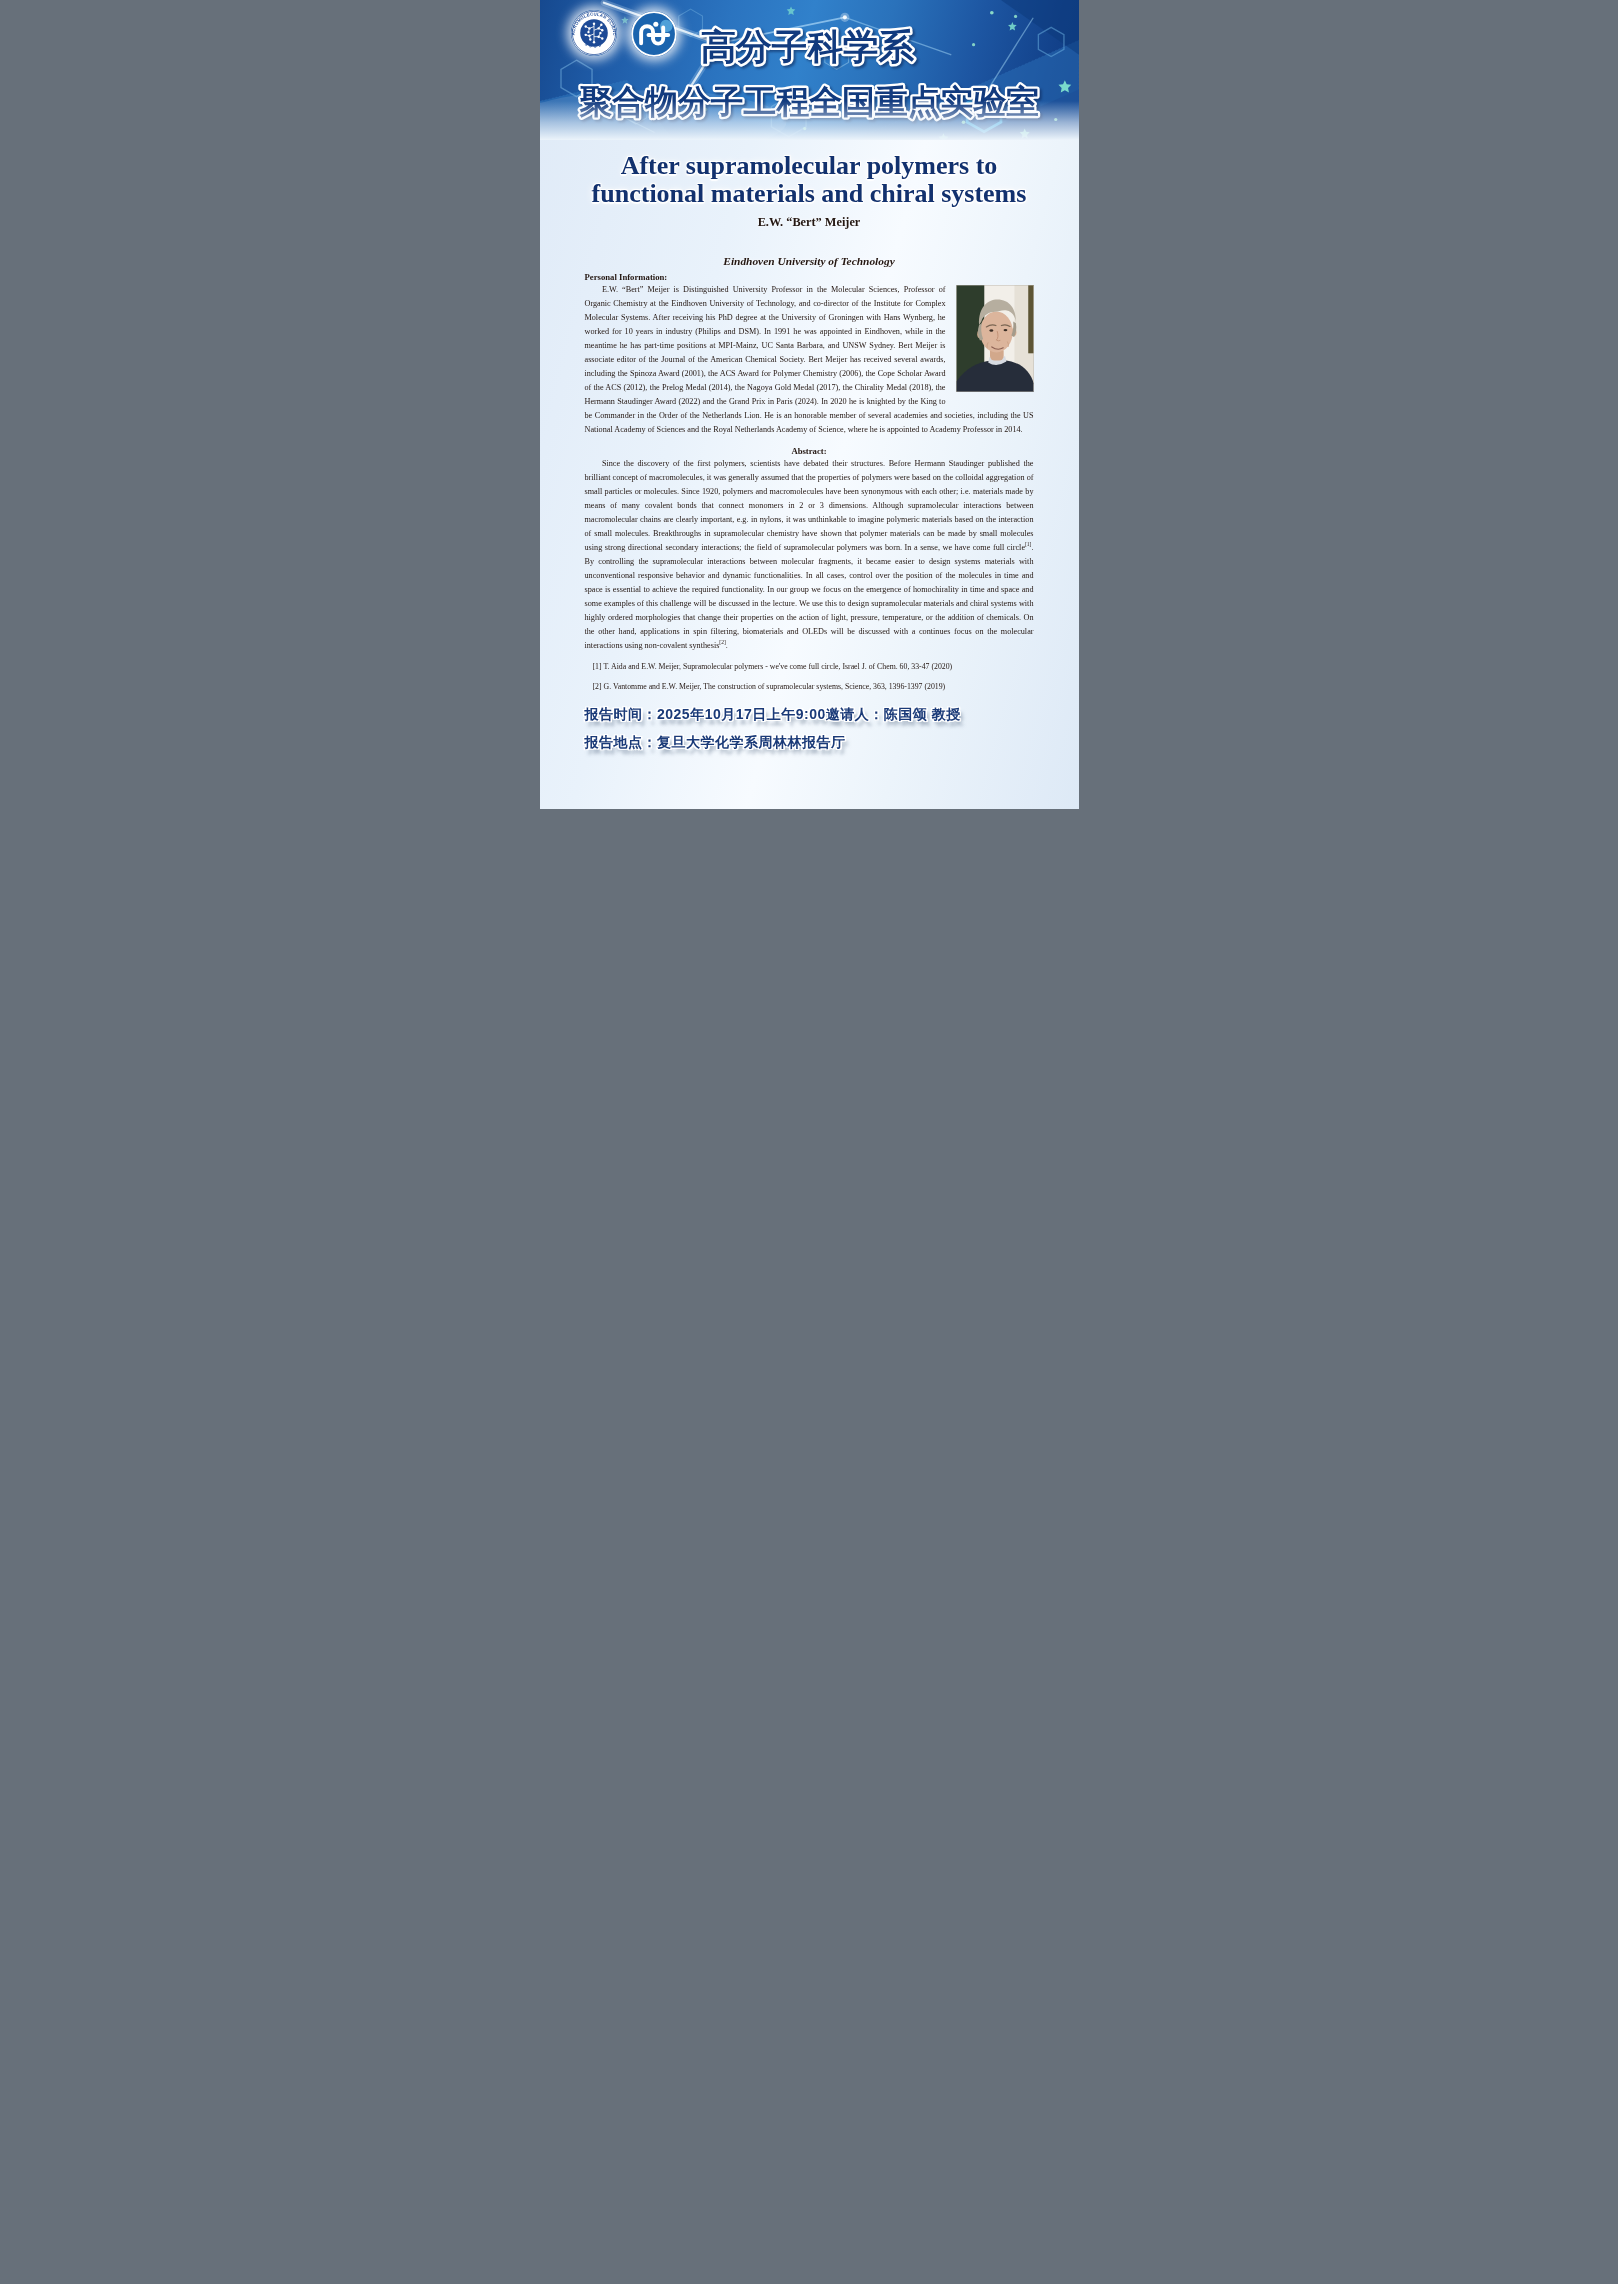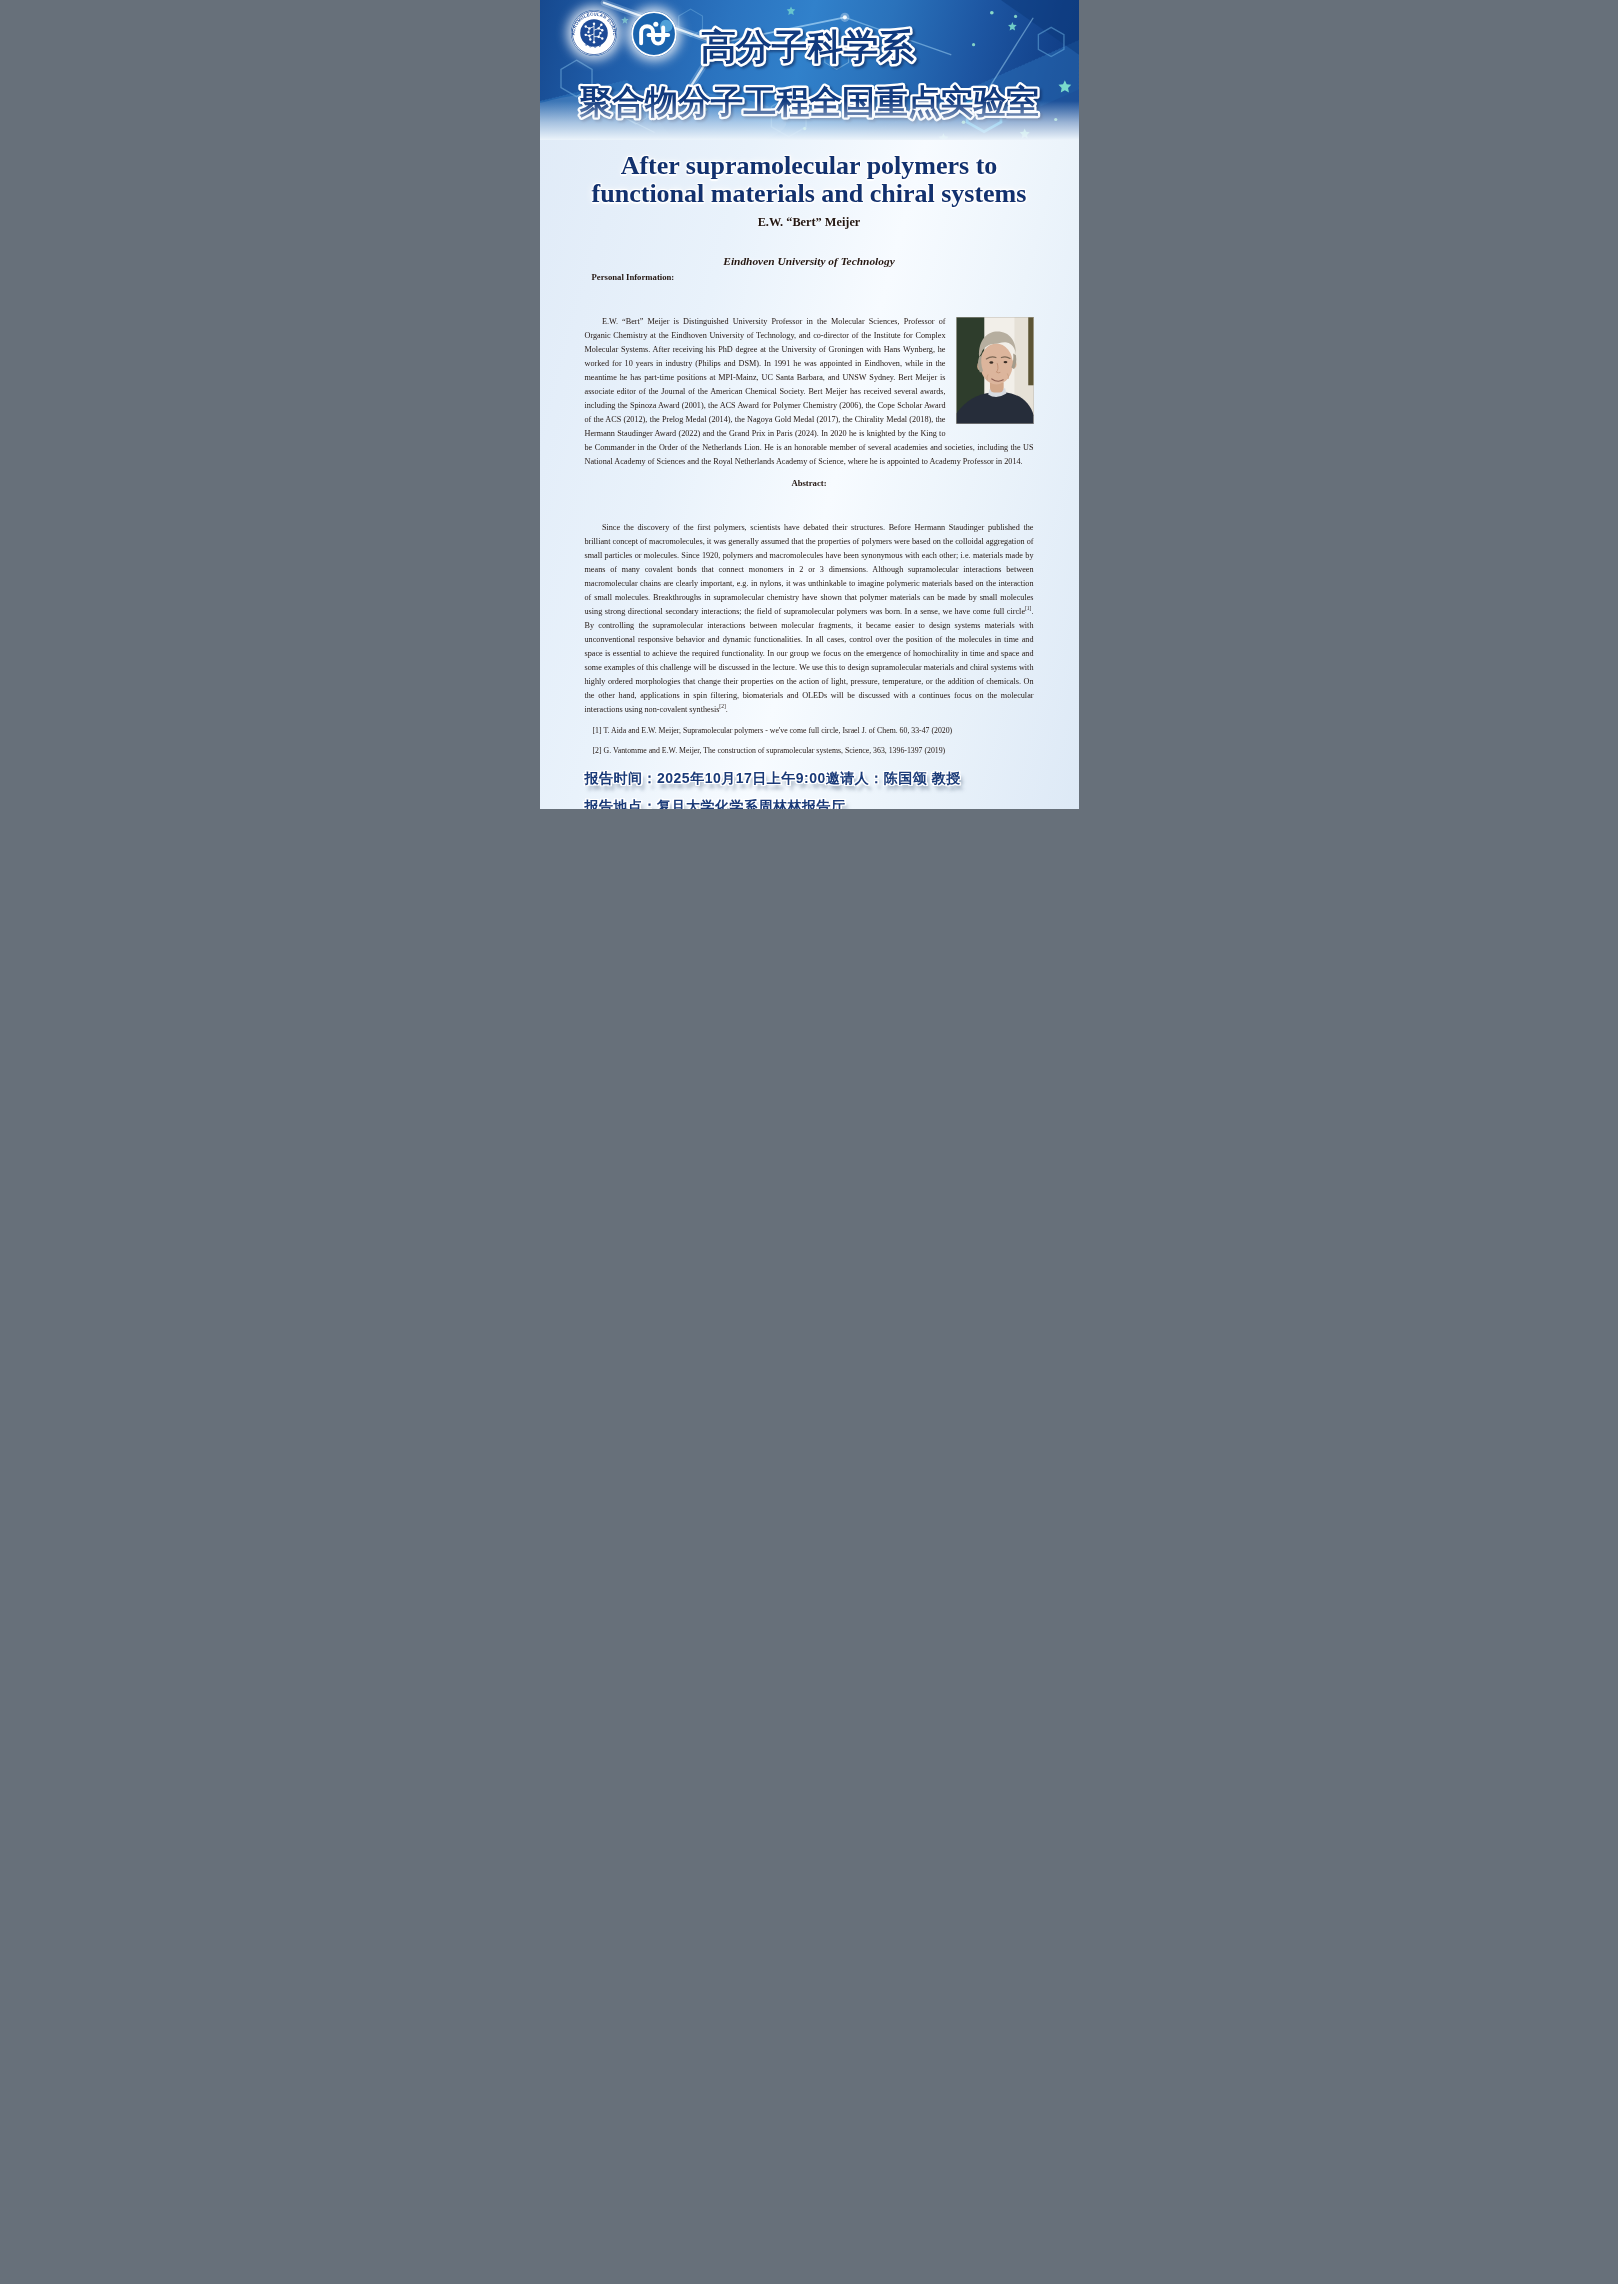--- a/index.html
+++ b/index.html
@@ -39,27 +39,27 @@
     margin:12px 0 0; text-align:center; font-size:26px; line-height:28px;
     font-weight:bold; color:#12316e;
     text-shadow:0 0 4.6px #fff,0 0 8.2px #fff,-0.9px -0.9px 0.5px #fff,0.9px -0.9px 0.5px #fff,
                 -0.9px 0.9px 0.5px #fff,0.9px 0.9px 0.5px #fff,0 1.8px 0.9px #fff;
   }
   .speaker { margin-top:7.3px; text-align:center; font-size:12.3px; line-height:15.5px;
     font-weight:bold; text-shadow:0 0 3.7px #fff; }
   .affiliation { margin-top:23px; text-align:center; font-size:11.4px; line-height:14px;
     font-weight:bold; font-style:italic; text-shadow:0 0 3.7px #fff; }
   .section { margin:0 45px; }
-  .section h2 { margin:7px; font-size:8.7px; line-height:12px; font-weight:bold; color:#241712; }
+  .section h2 { margin:0; font-size:8.7px; line-height:12px; font-weight:bold; color:#241712; }
   .personal h2 { margin-top:3.7px; }
   .abstract h2 { margin-top:7.3px;text-align:center; }
   .para {
     margin:0; font-size:8.2px; line-height:14px; text-align:justify; color:#241712;
   }
-  .para-indent { text-indent:17.4px;margin-top:32px; }
+  .para-indent { text-indent:17.4px; }
   .para sup { font-size:5.5px; vertical-align:super; line-height:0; }
   .photo {
     float:right; width:78px; height:107px; margin:1.8px 0 3.7px 10px;
   }
   .photo svg { display:block; width:100%; height:100%; }
   .references { margin-top:6.4px; }
   .references p { margin:8px; font-size:7.8px; line-height:12.3px; text-align:left; color:#241712; }
   
   .footer { margin:12px 45px 0; font-family:"Liberation Sans","DejaVu Sans",sans-serif; }
   .footer-row { display:flex; justify-content:flex-start; align-items:baseline; }

